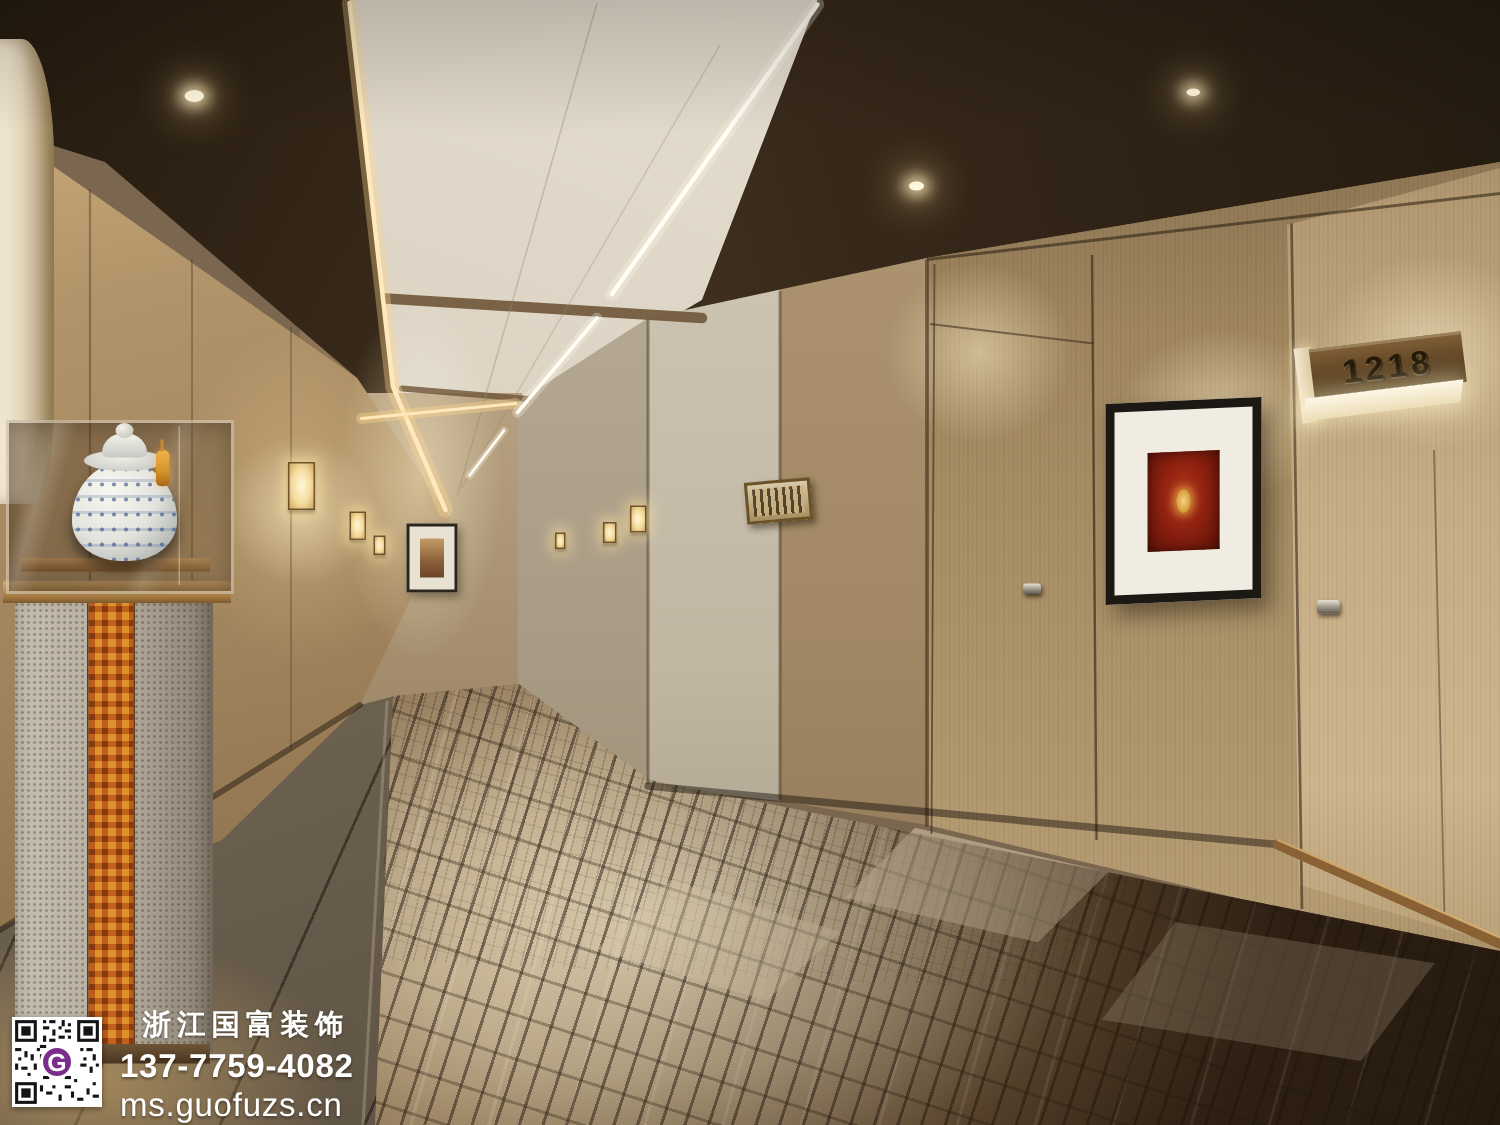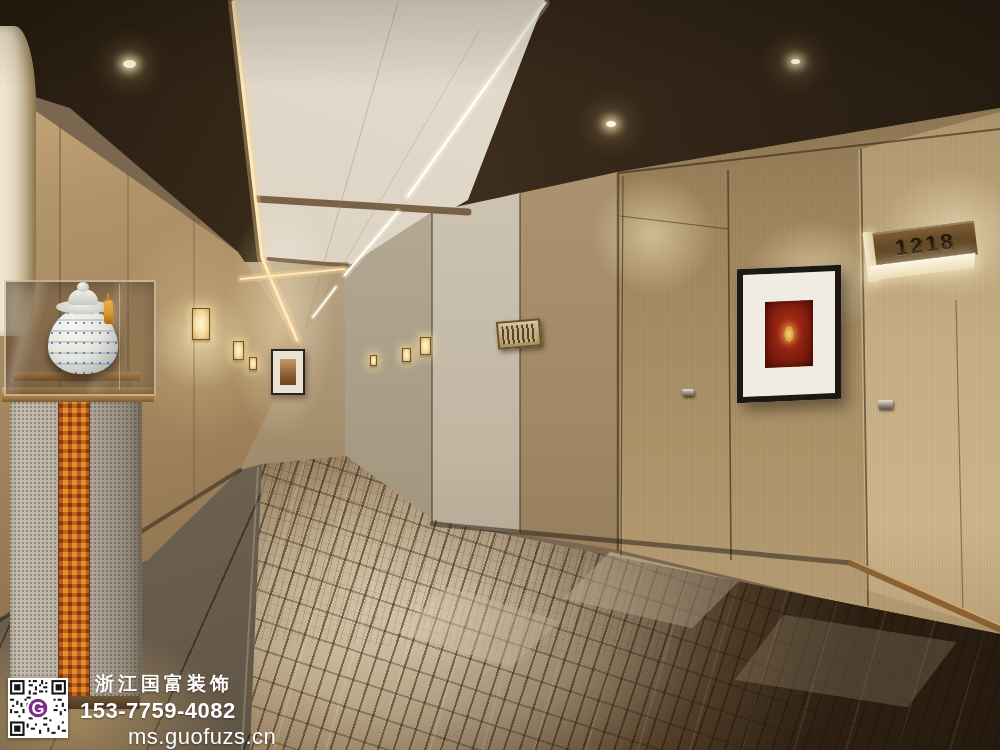--- a/index.html
+++ b/index.html
@@ -187,21 +187,21 @@
   
   .vignette{z-index:60;pointer-events:none;
     background:
       radial-gradient(ellipse 130% 120% at 50% 42%,rgba(0,0,0,0) 55%,rgba(16,10,5,.28) 100%),
       linear-gradient(to bottom,rgba(10,6,3,.18),rgba(10,6,3,0) 12%);}
   .watermark{position:absolute;z-index:90;left:8px;top:648px;display:flex;align-items:flex-start;}
   .qr{width:60px;height:60px;margin-top:30px;box-shadow:0 1px 4px rgba(0,0,0,.4);}
   .wm-text{margin-left:12px;color:#ffffff;text-shadow:0 1px 2px rgba(20,12,5,.45);}
   .wm-brand{font-size:19px;font-weight:bold;letter-spacing:4px;line-height:27px;margin-top:22px;margin-left:15px;}
   .wm-phone{font-size:22px;font-weight:bold;letter-spacing:.5px;line-height:27px;}
-  .wm-site{font-size:22px;letter-spacing:.5px;line-height:26px;margin-left:48px;}
+  .wm-site{font-size:22px;letter-spacing:.5px;line-height:26px;}
   svg.linework{position:absolute;inset:0;z-index:20;pointer-events:none;}
 </style>
 </head>
 <body>
 
 <div class="stage">
 
   <div class="layer backdrop"></div>
   <div class="layer ceiling"></div>
   <div class="layer soffit-left">
@@ -390,18 +390,18 @@
         <rect x="17" y="19" width="2" height="1"></rect>
           <rect x="20" y="20" width="1" height="1"></rect>
           <rect x="8" y="10" width="1" height="1"></rect>
           <rect x="12" y="14" width="1" height="1"></rect>
       </g>
       <circle cx="14.5" cy="14.5" r="5" fill="#7b2d8b" stroke="#ffffff" stroke-width="1"></circle>
       <text x="14.5" y="17.4" text-anchor="middle" font-family="Liberation Sans, sans-serif" font-size="8" font-weight="bold" fill="#ffffff">G</text>
     </svg>
     <div class="wm-text">
       <div class="wm-brand">浙江国富装饰</div>
-      <div class="wm-phone">153-7759-4082</div>
+      <div class="wm-phone">137-7759-4082</div>
       <div class="wm-site">ms.guofuzs.cn</div>
     </div>
   </div>
 
 </div>
 
 </body></html>

